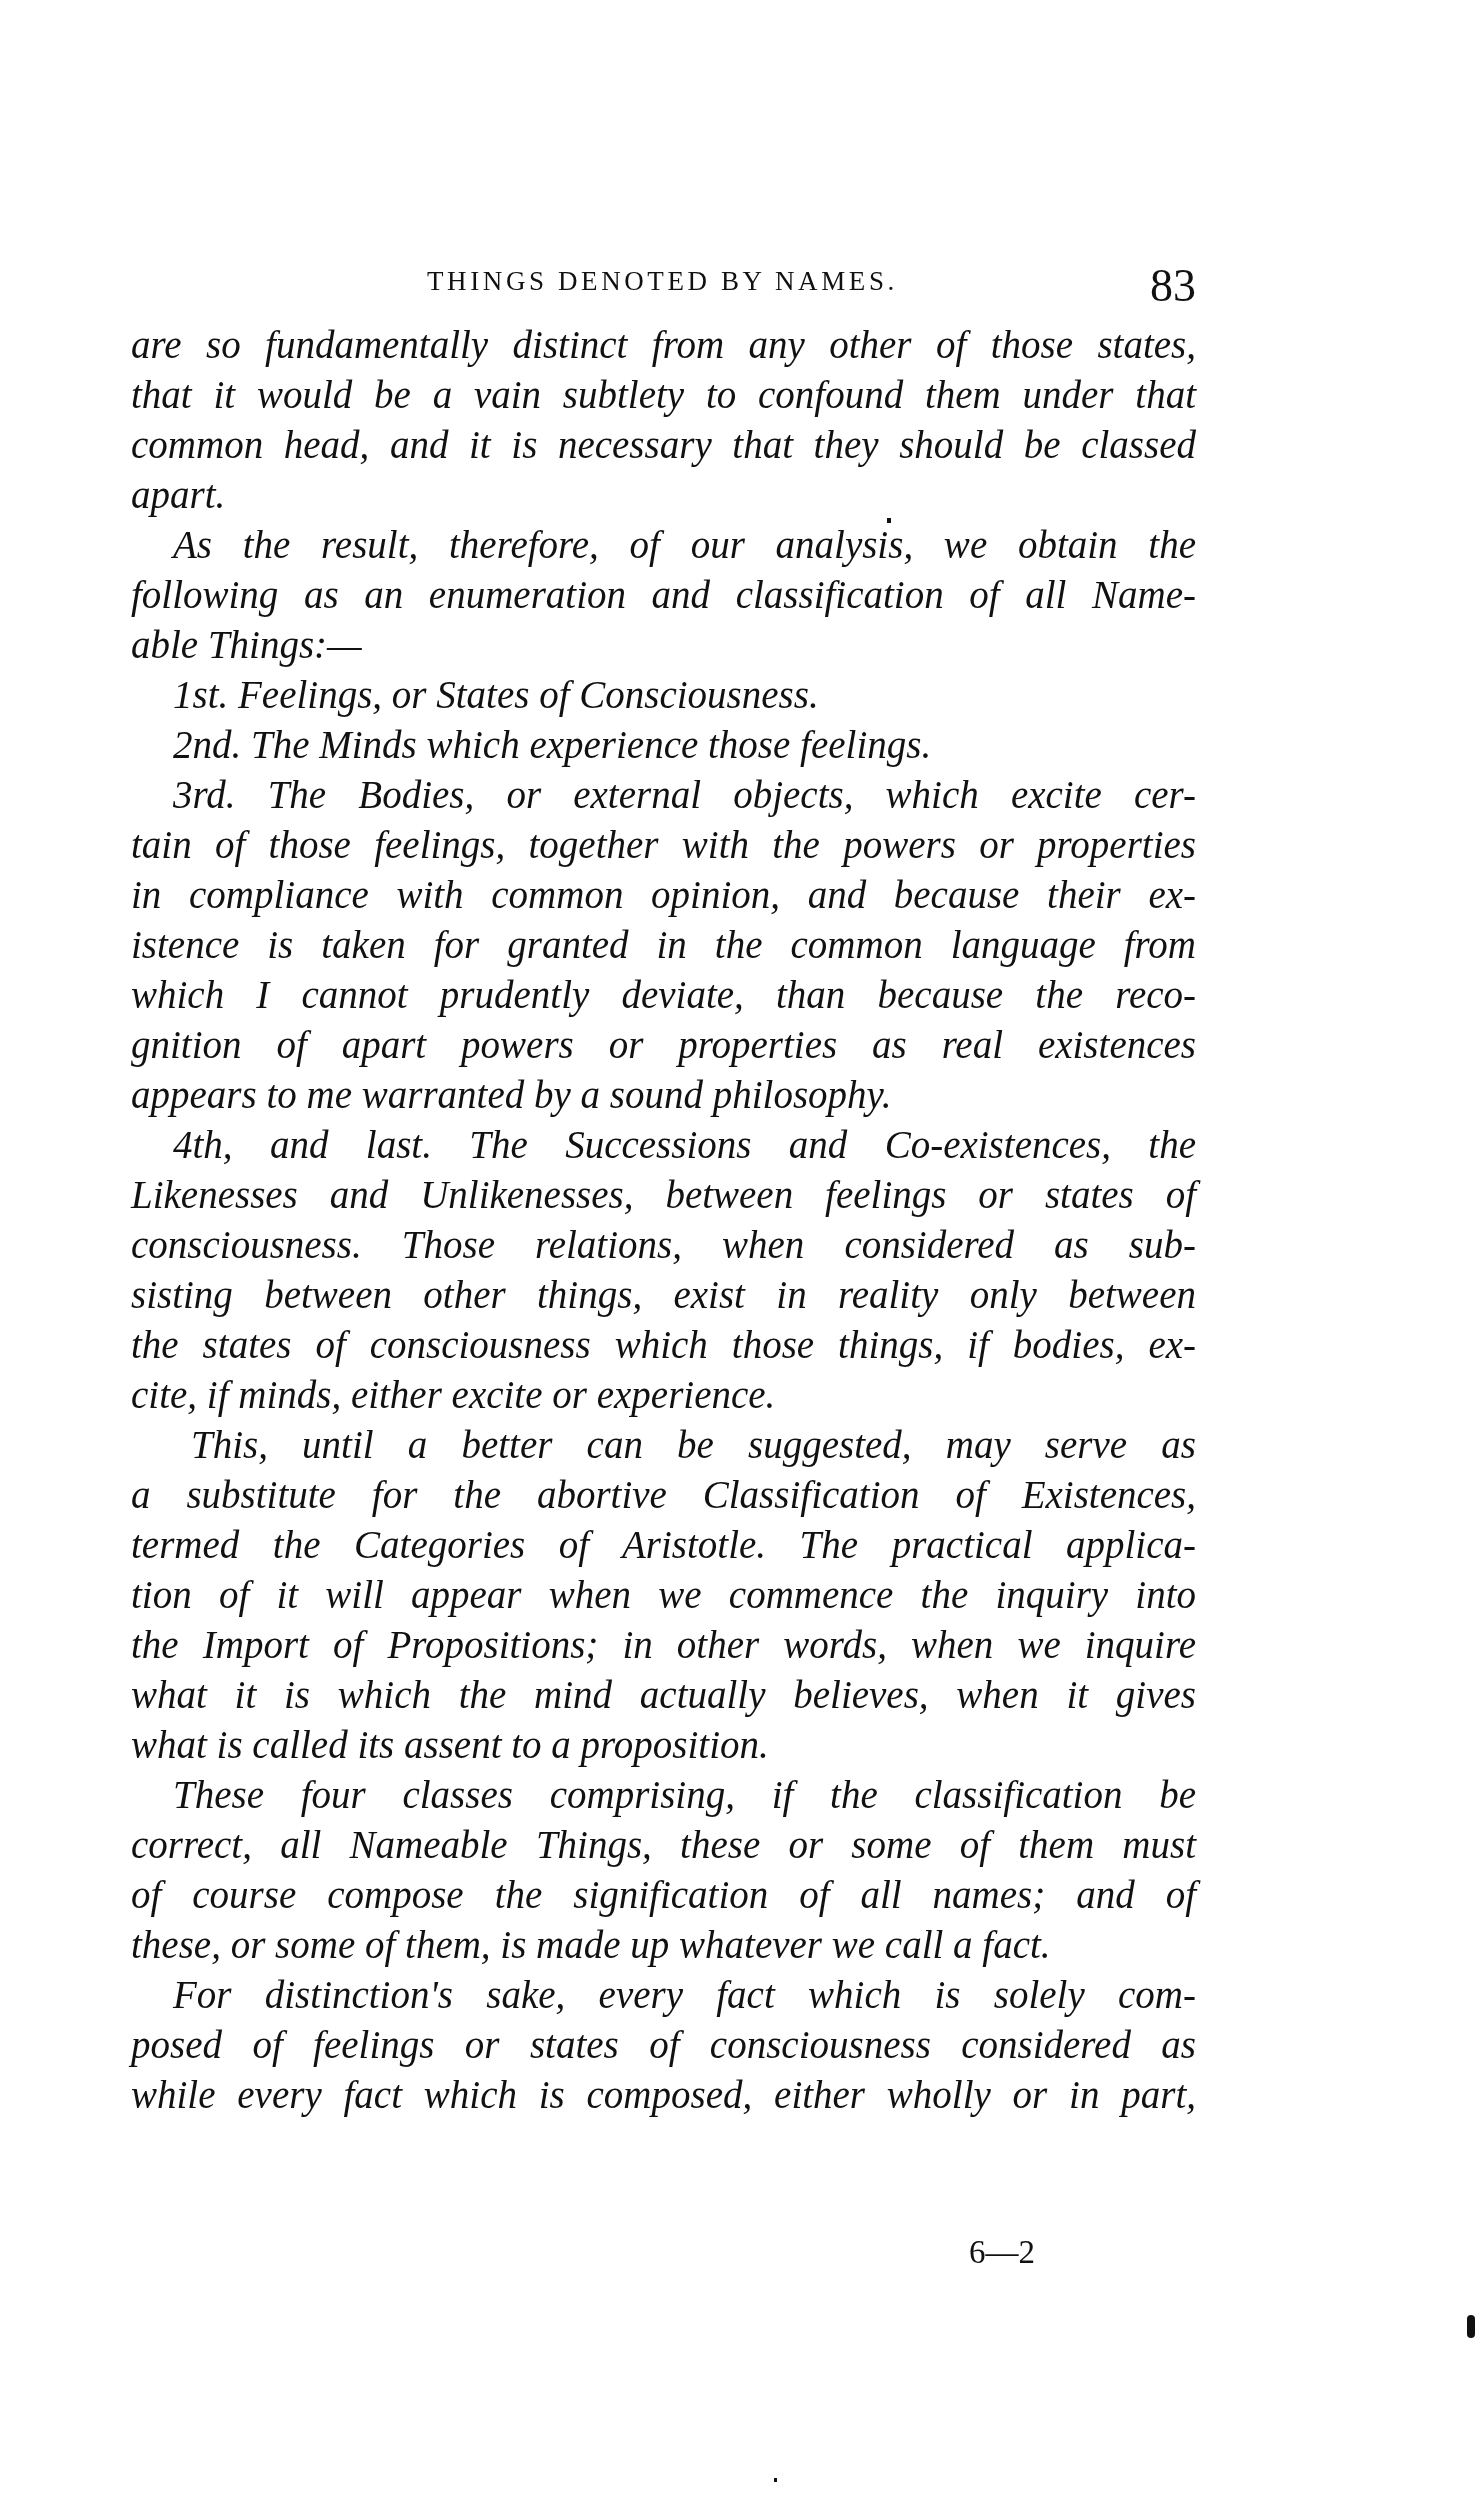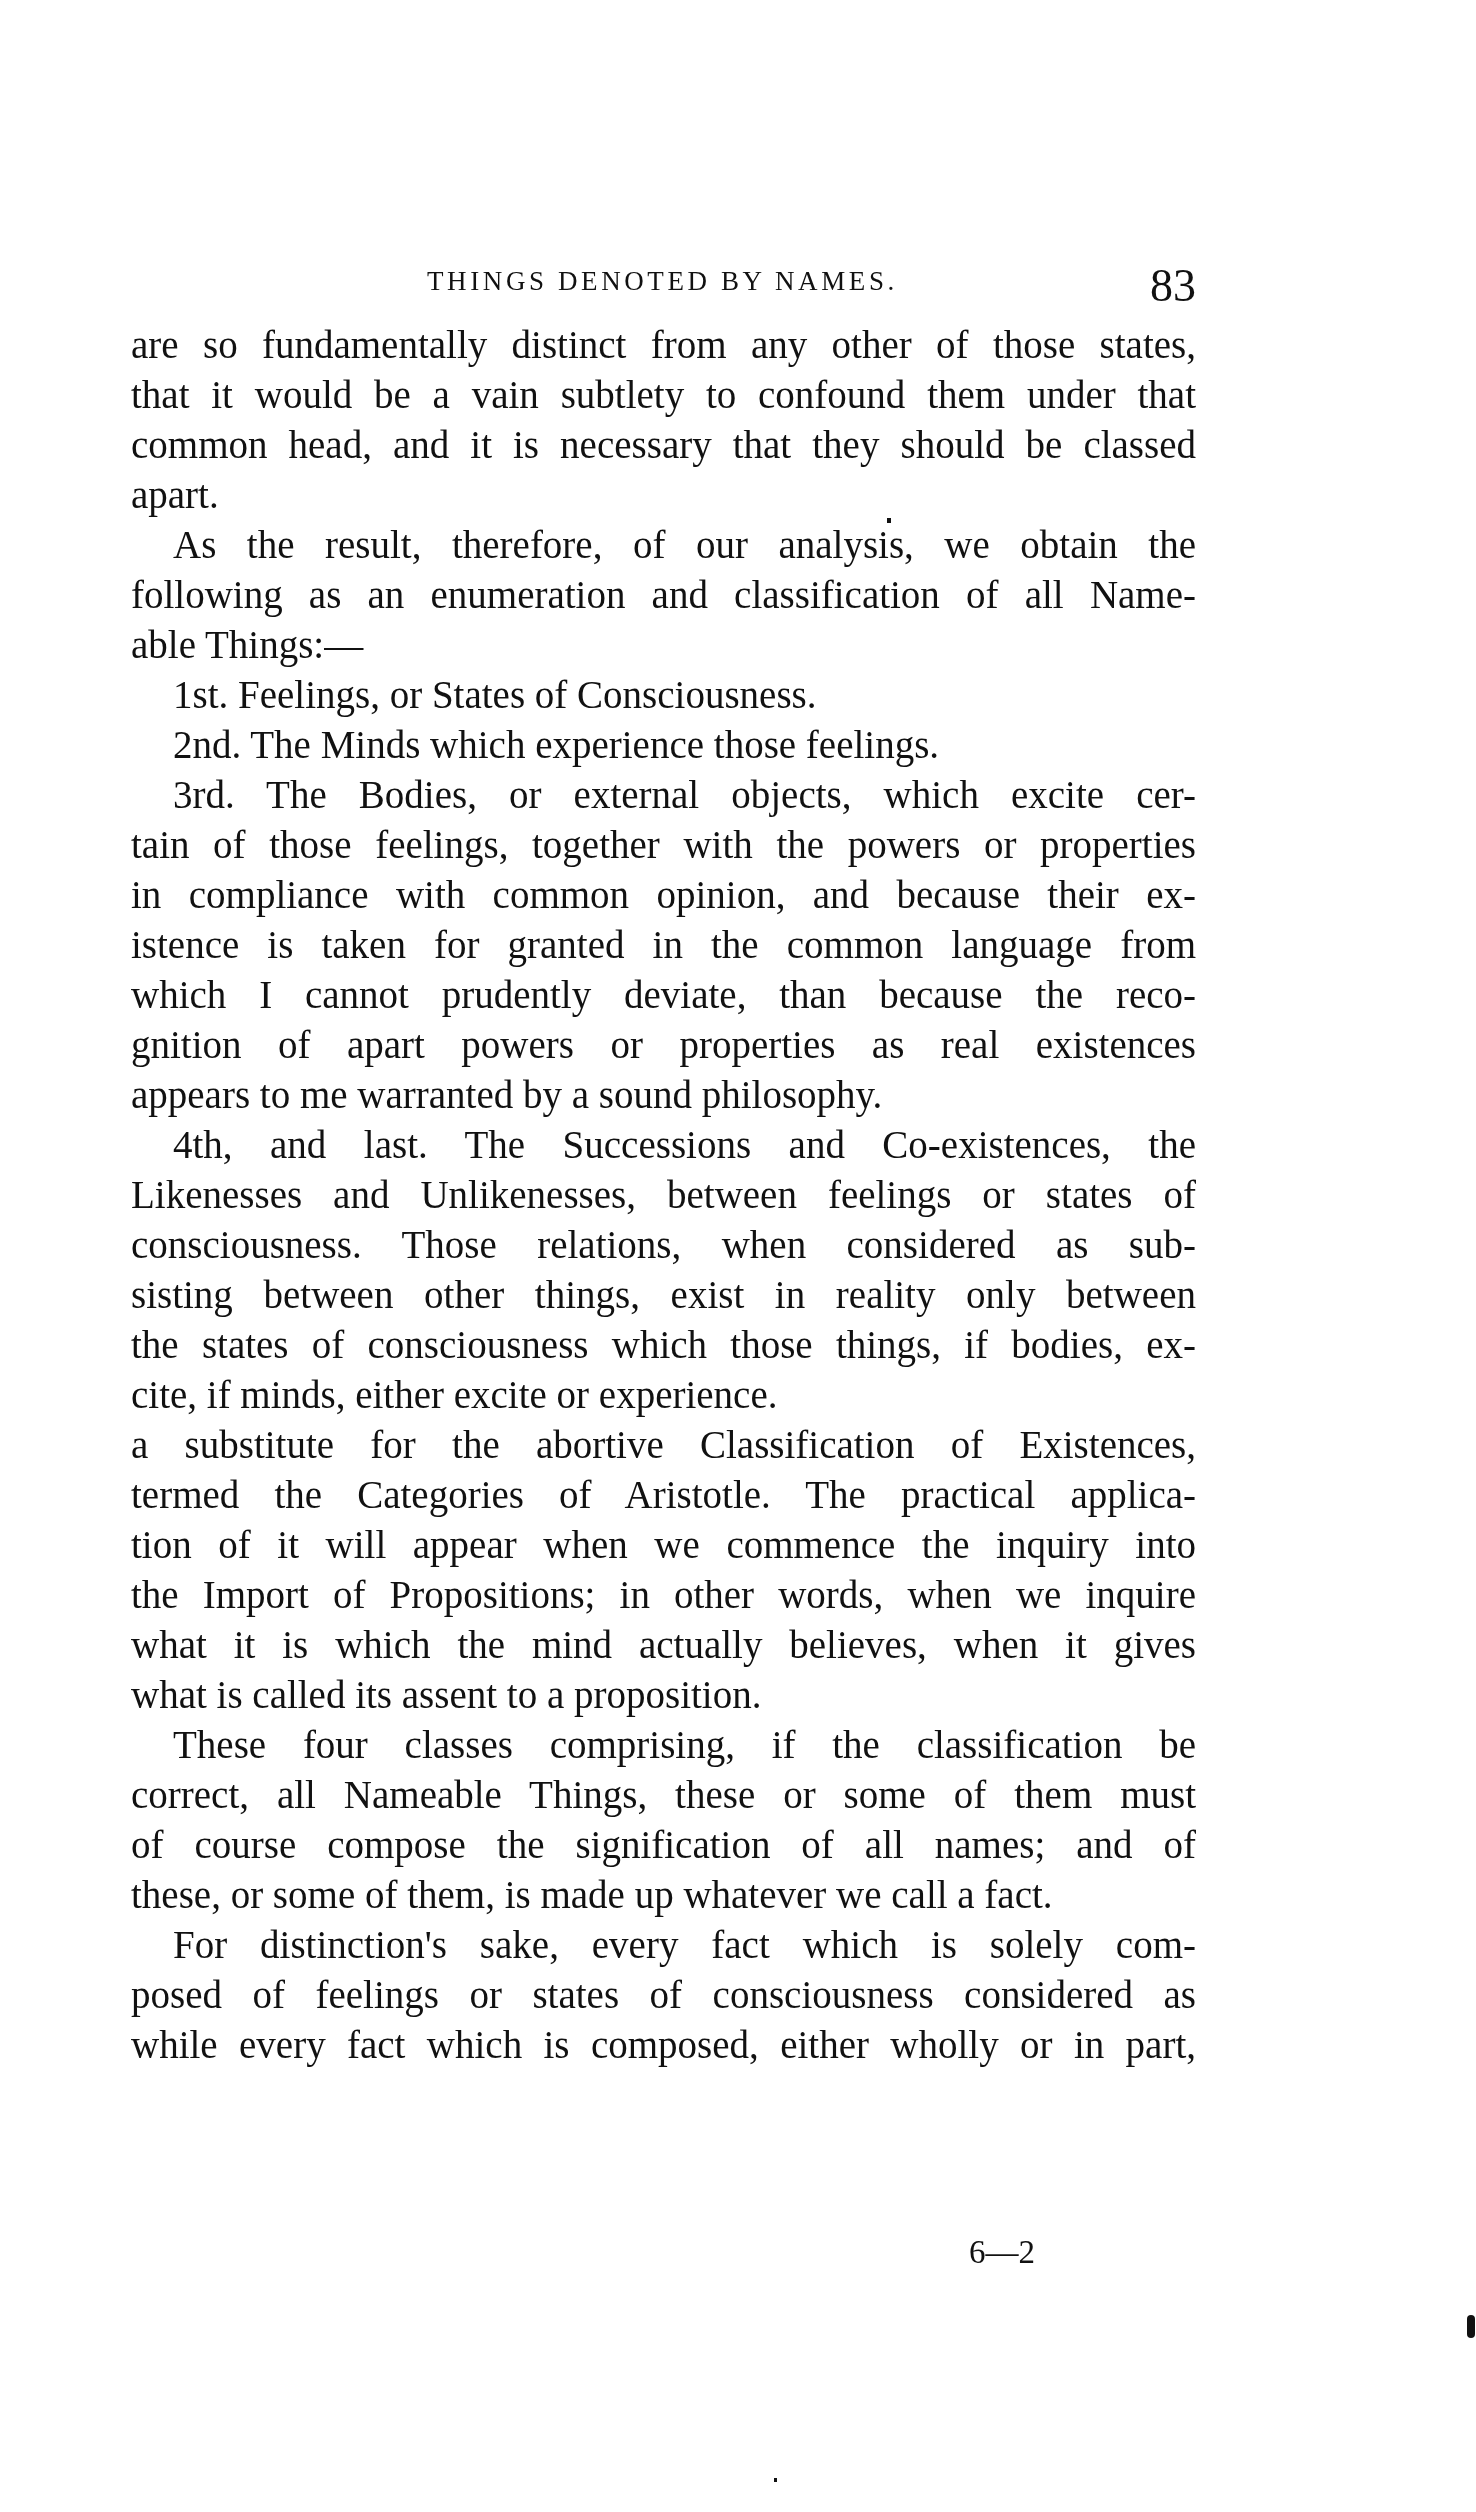--- a/index.html
+++ b/index.html
@@ -2,21 +2,21 @@
 <html style="font-size:9.5px"><head>
 <meta charset="utf-8">
 <style>
   html, body { margin:0; padding:0; background:#ffffff; }
   body { width:1477px; height:2512px; position:relative; overflow:hidden;
          font-family:"Liberation Serif","DejaVu Serif",serif; color:#111; }
   .header { position:absolute; top:259px; left:131px; width:1065px; height:48px; }
   .running-head { position:absolute; left:280px; top:7.1px; font-size:27px; letter-spacing:3.6px;
                   text-transform:uppercase; font-weight:normal;margin-left:16px; }
   .page-number { position:absolute; right:0; top:0; font-size:46px; }
-  .body-text { position:absolute; top:320px; left:131px; width:1065px; }
+  .body-text { position:absolute; top:320px; left:131px; width:1065px;font-style:italic; }
   .line { height:50px; line-height:50px; font-size:39px; white-space:nowrap;
           text-align:justify; text-align-last:justify; }
   .line.last { text-align-last:left; }
   .indent { padding-left:42px; }
   .indent-more { padding-left:60px; }
   .signature { position:absolute; top:2234px; left:969px; font-size:33px; }
   .speck { position:absolute; background:#111; }
 </style>
 </head>
 <body>
@@ -42,20 +42,21 @@
     <div class="line">istence is taken for granted in the common language from</div>
     <div class="line">which I cannot prudently deviate, than because the reco-</div>
     <div class="line">gnition of apart powers or properties as real existences</div>
     <div class="line last">appears to me warranted by a sound philosophy.</div>
     <div class="line indent">4th, and last. The Successions and Co-existences, the</div>
     <div class="line">Likenesses and Unlikenesses, between feelings or states of</div>
     <div class="line">consciousness. Those relations, when considered as sub-</div>
     <div class="line">sisting between other things, exist in reality only between</div>
     <div class="line">the states of consciousness which those things, if bodies, ex-</div>
     <div class="line last">cite, if minds, either excite or experience.</div>
+    <div class="line indent-more">This, until a better can be suggested, may serve as</div>
     <div class="line">a substitute for the abortive Classification of Existences,</div>
     <div class="line">termed the Categories of Aristotle. The practical applica-</div>
     <div class="line">tion of it will appear when we commence the inquiry into</div>
     <div class="line">the Import of Propositions; in other words, when we inquire</div>
     <div class="line">what it is which the mind actually believes, when it gives</div>
     <div class="line last">what is called its assent to a proposition.</div>
     <div class="line indent">These four classes comprising, if the classification be</div>
     <div class="line">correct, all Nameable Things, these or some of them must</div>
     <div class="line">of course compose the signification of all names; and of</div>
     <div class="line last">these, or some of them, is made up whatever we call a fact.</div>

